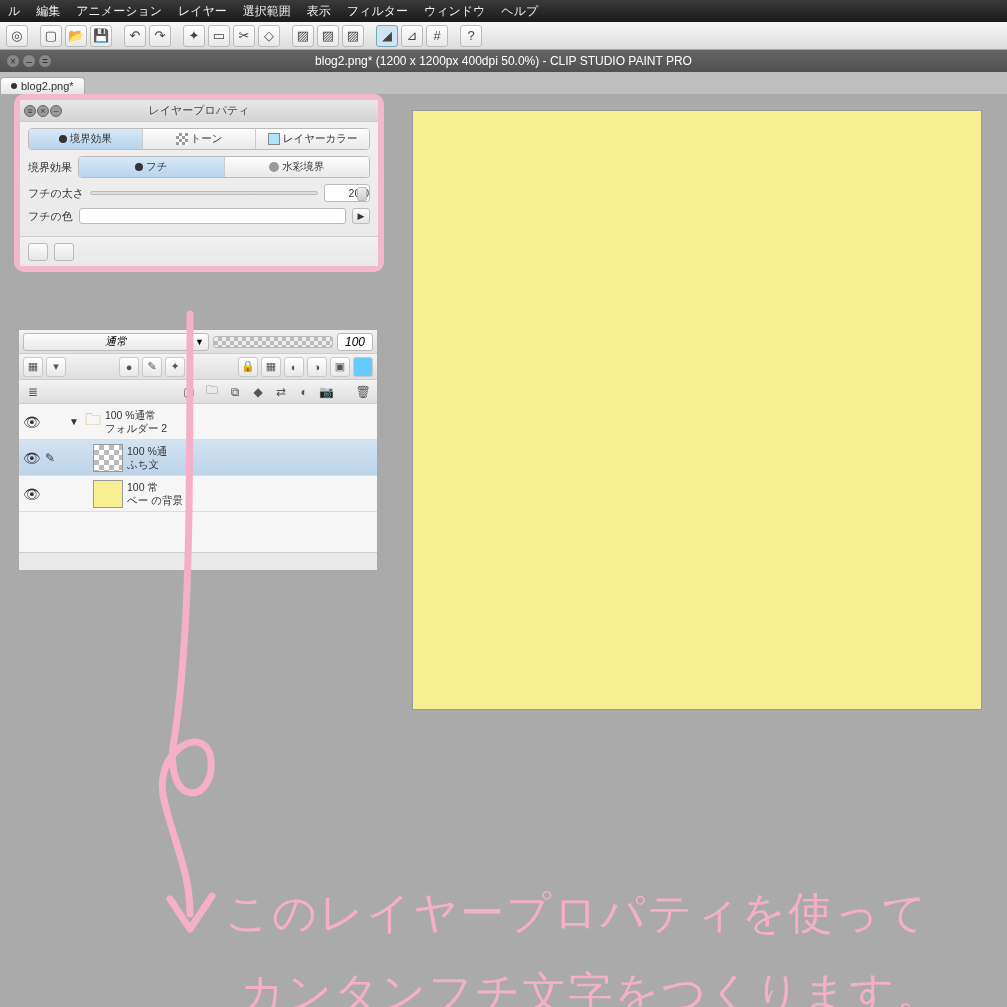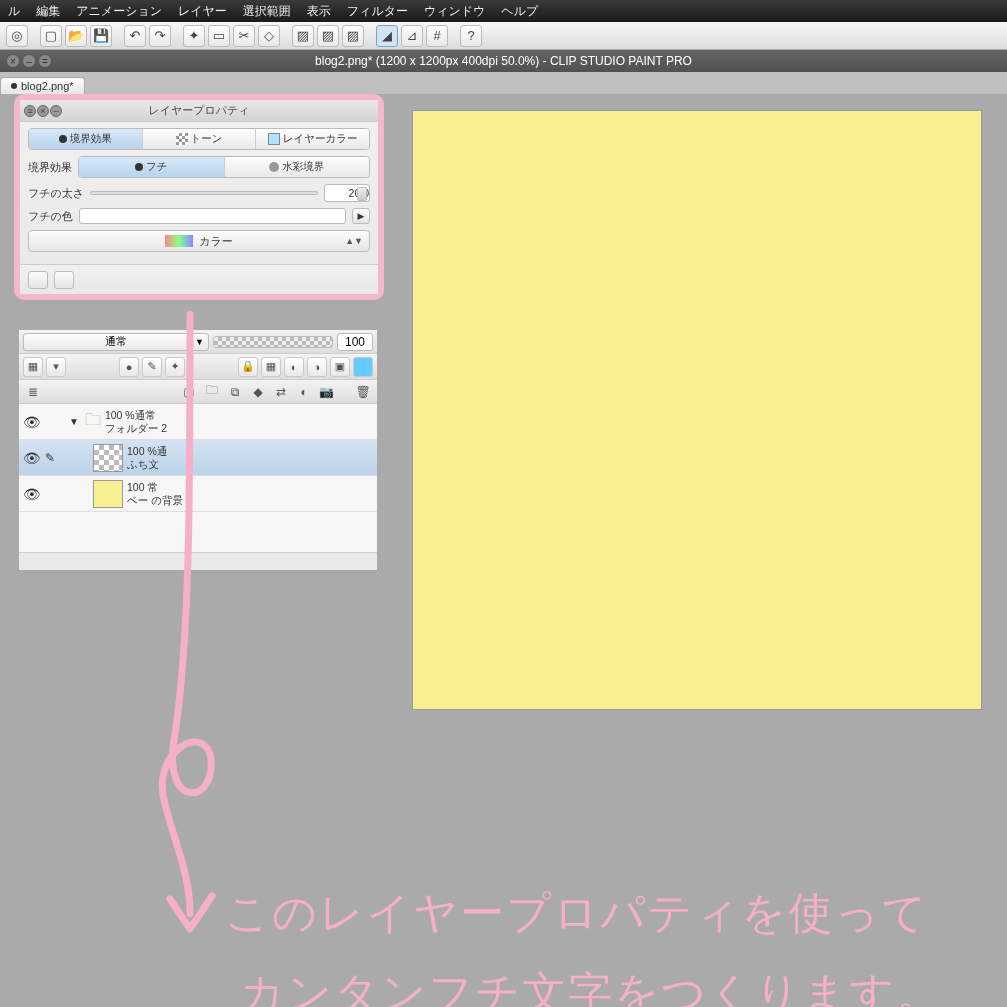--- a/index.html
+++ b/index.html
@@ -54,21 +54,21 @@
 .colorbar{ flex:1; height:16px; background:#fff; border:1px solid #bbb; border-radius:3px;}
 .playbtn{width:18px;height:16px;background:linear-gradient(#fdfdfd,#e5e5e5);border:1px solid #bbb;border-radius:3px;display:flex;align-items:center;justify-content:center;font-size:9px;}
 .combo{ flex:1; height:22px; background:linear-gradient(#fdfdfd,#e5e5e5); border:1px solid #bbb; border-radius:4px; display:flex;align-items:center;justify-content:center;gap:6px;font-size:11px; position:relative;}
 .combo .swatch{width:28px;height:12px;background:linear-gradient(90deg,#f88,#8f8,#88f);}
 .combo .arrows{position:absolute;right:6px;font-size:9px;color:#555;}
 .prop-footer{height:30px;border-top:1px solid #ccc;background:linear-gradient(#f1f1f1,#e8e8e8);display:flex;align-items:center;padding:0 8px;gap:6px;}
 .prop-footer .ic{width:20px;height:18px;background:linear-gradient(#fdfdfd,#e5e5e5);border:1px solid #bbb;border-radius:3px;}
 
 
 .layer-panel { position: absolute; left: 18px; top: 235px; width: 360px; background:#eaeaea; border:1px solid #aaa;}
-.lp-head{height:24px;background:linear-gradient(#f3f3f3,#dedede);border-bottom:1px solid #ccc;display:flex;align-items:center;padding:0 4px;gap:4px;}
+.lp-head{height:24px;background:linear-gradient(#f3f3f3,#dedede);border-bottom:1px solid #ccc;display:flex;align-items:center;padding:0 4px;gap:4px;font-style:italic;}
 .lp-combo{flex:1;height:18px;background:linear-gradient(#fdfdfd,#e8e8e8);border:1px solid #bbb;border-radius:3px;display:flex;align-items:center;justify-content:center;font-size:11px;position:relative;}
 .lp-combo .arrows{position:absolute;right:4px;font-size:9px;}
 .lp-slider{width:120px;height:12px;background:repeating-conic-gradient(#bbb 0 25%, #eee 0 50%) 0 0/8px 8px;border:1px solid #bbb;border-radius:3px;}
 .lp-num{width:36px;height:18px;background:#fff;border:1px solid #bbb;border-radius:3px;font-size:12px;display:flex;align-items:center;justify-content:center;}
 .lp-tools{height:26px;background:linear-gradient(#f3f3f3,#dedede);border-bottom:1px solid #ccc;display:flex;align-items:center;padding:0 4px;gap:3px;}
 .lp-tools .ic{width:20px;height:20px;border:1px solid #c9c9c9;border-radius:3px;background:linear-gradient(#fff,#e8e8e8);display:flex;align-items:center;justify-content:center;font-size:11px;color:#555;}
 .lp-tools .spacer{flex:1;}
 .lp-tools2{height:24px;background:linear-gradient(#f3f3f3,#dedede);border-bottom:1px solid #ccc;display:flex;align-items:center;justify-content:flex-end;padding:0 4px;gap:3px;}
 .lp-tools2 .ic{width:20px;height:18px;display:flex;align-items:center;justify-content:center;font-size:12px;color:#555;}
 .layers{background:#f6f6f6;}
@@ -194,27 +194,20 @@
           <div class="slider"></div>
           <div class="spinner">
               <span>20.0</span>
             </div>
         </div>
         <div class="row">
           <span class="lab">フチの色</span>
           <div class="colorbar"></div>
           <div class="playbtn">▶</div>
         </div>
-        <div class="row">
-          <div class="combo">
-            <span class="swatch"></span>
-            <span>カラー</span>
-            <span class="arrows">▲▼</span>
-          </div>
-        </div>
       </div>
       <div class="prop-footer">
         <div class="ic"></div>
         <div class="ic"></div>
       </div>
     </div>
   </div>
 
   <div class="layer-panel">
     <div class="lp-head">

